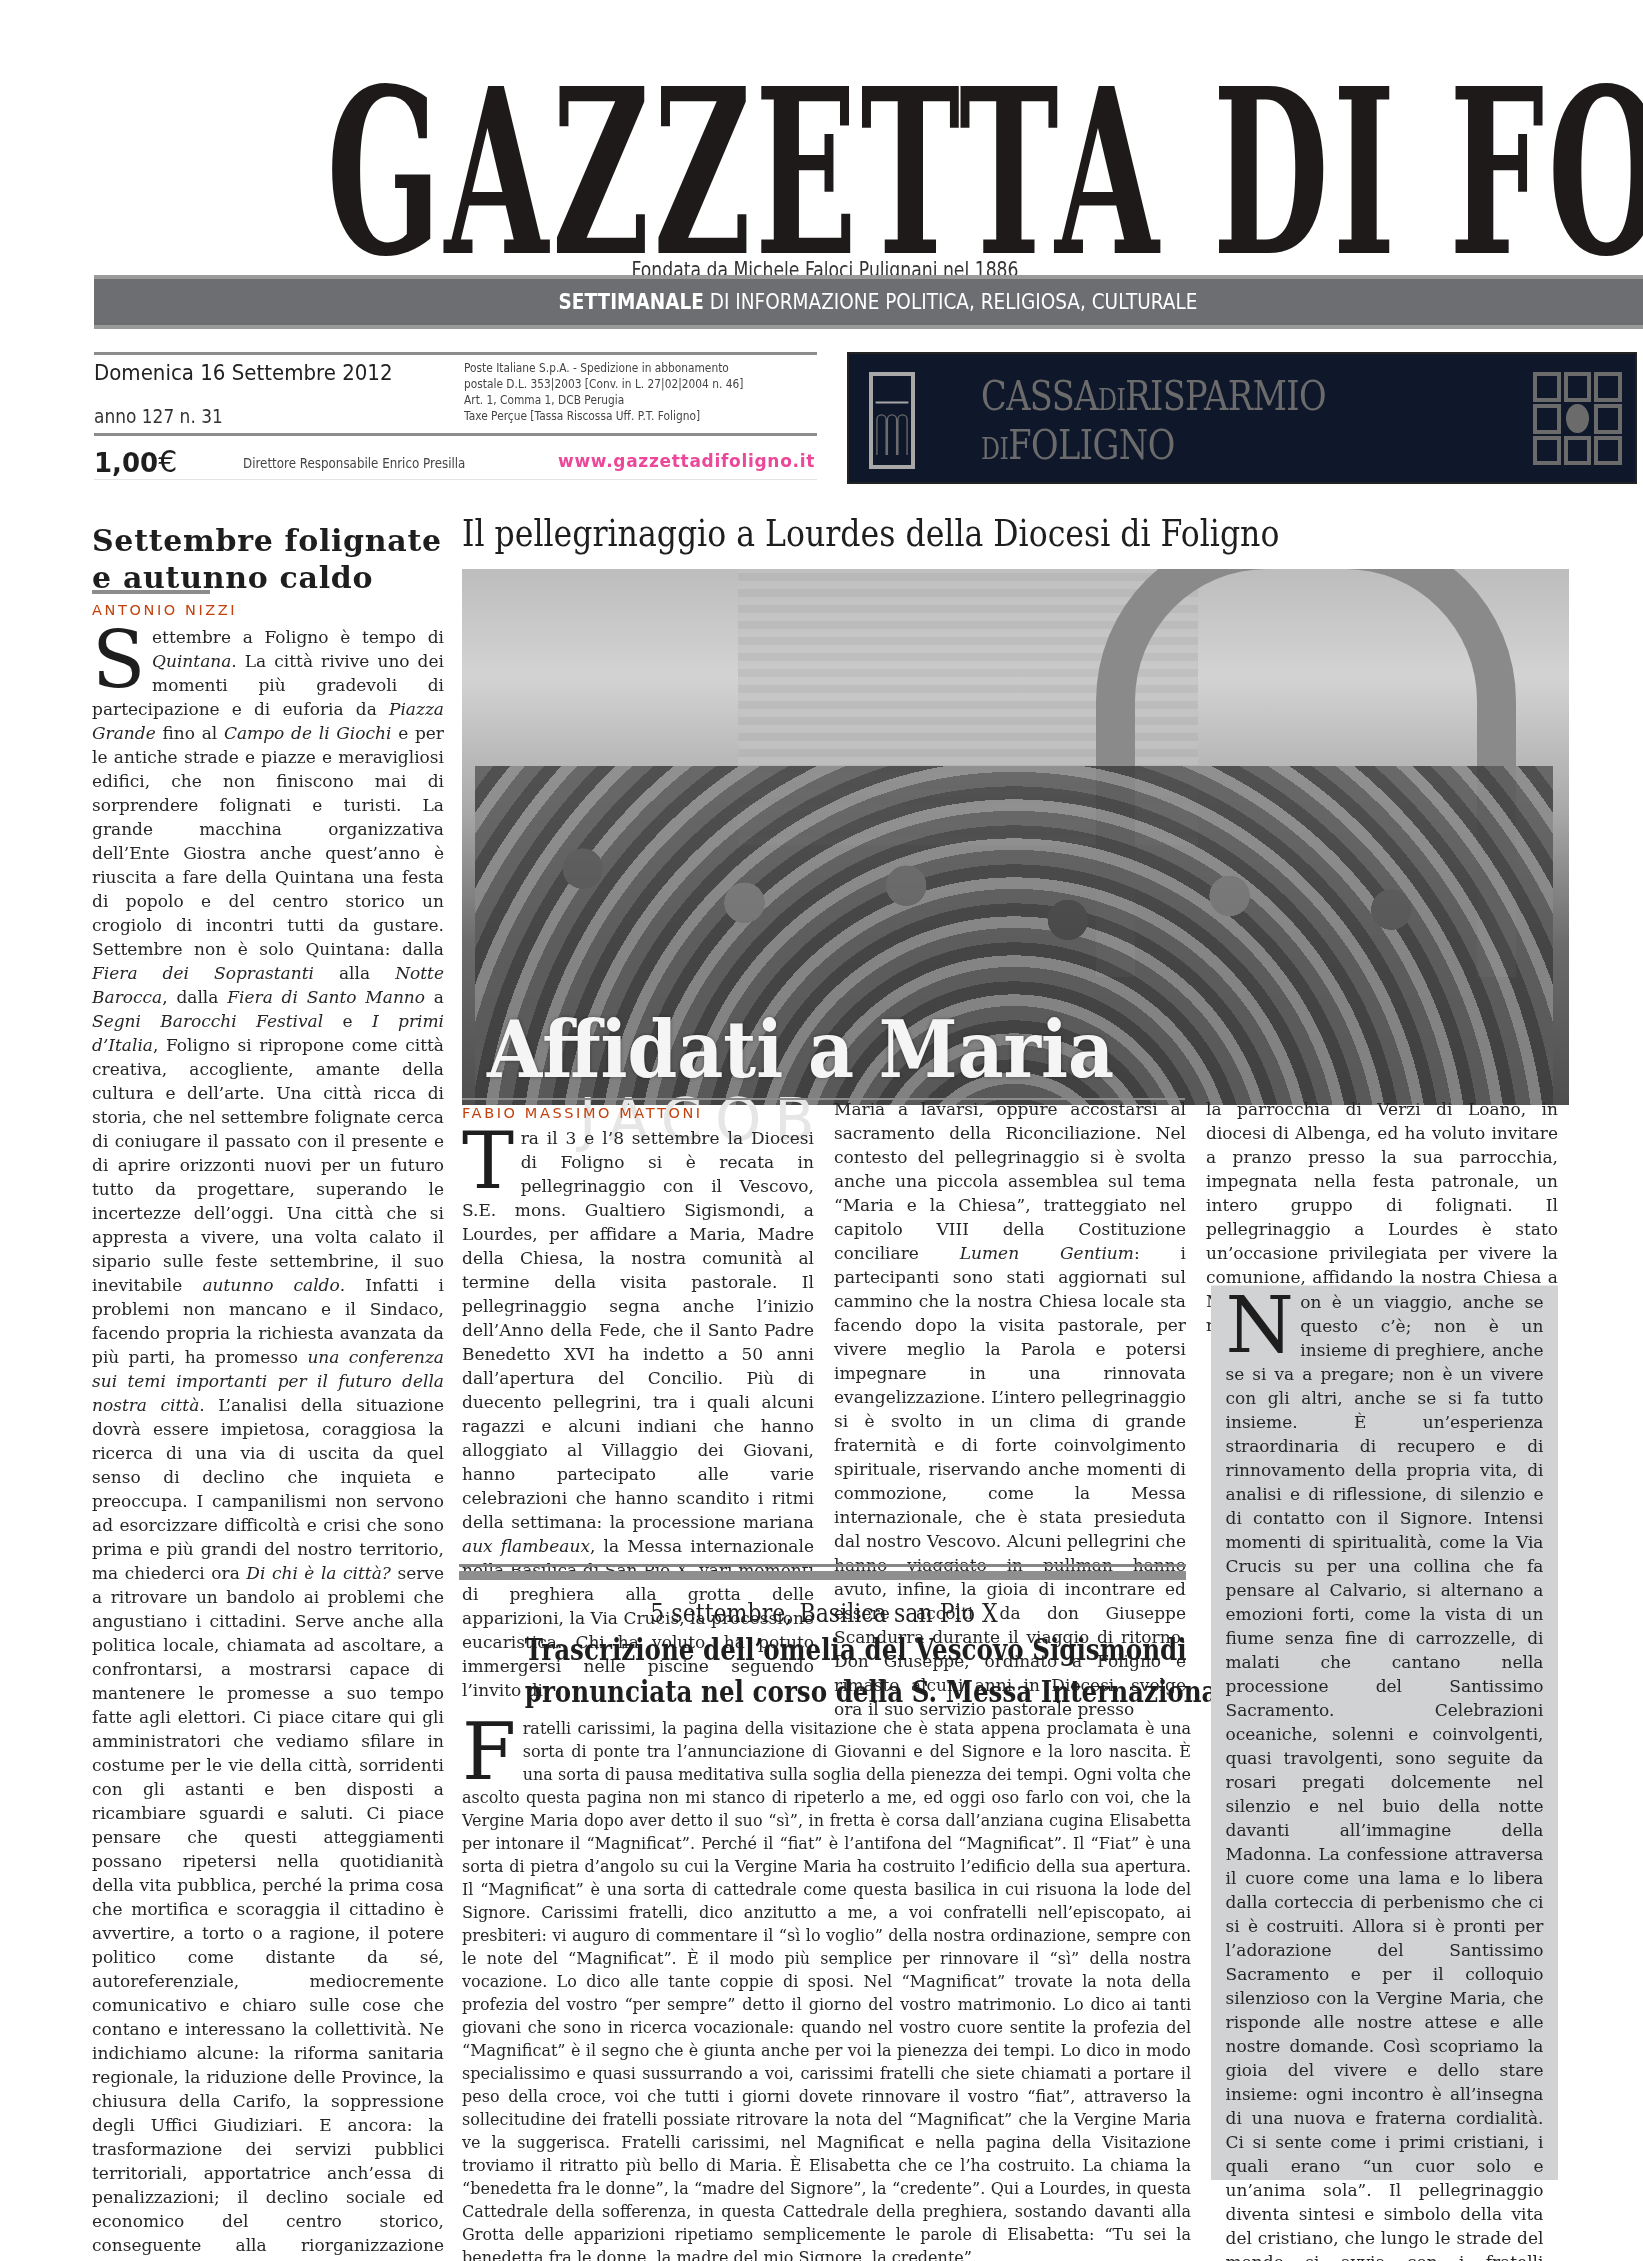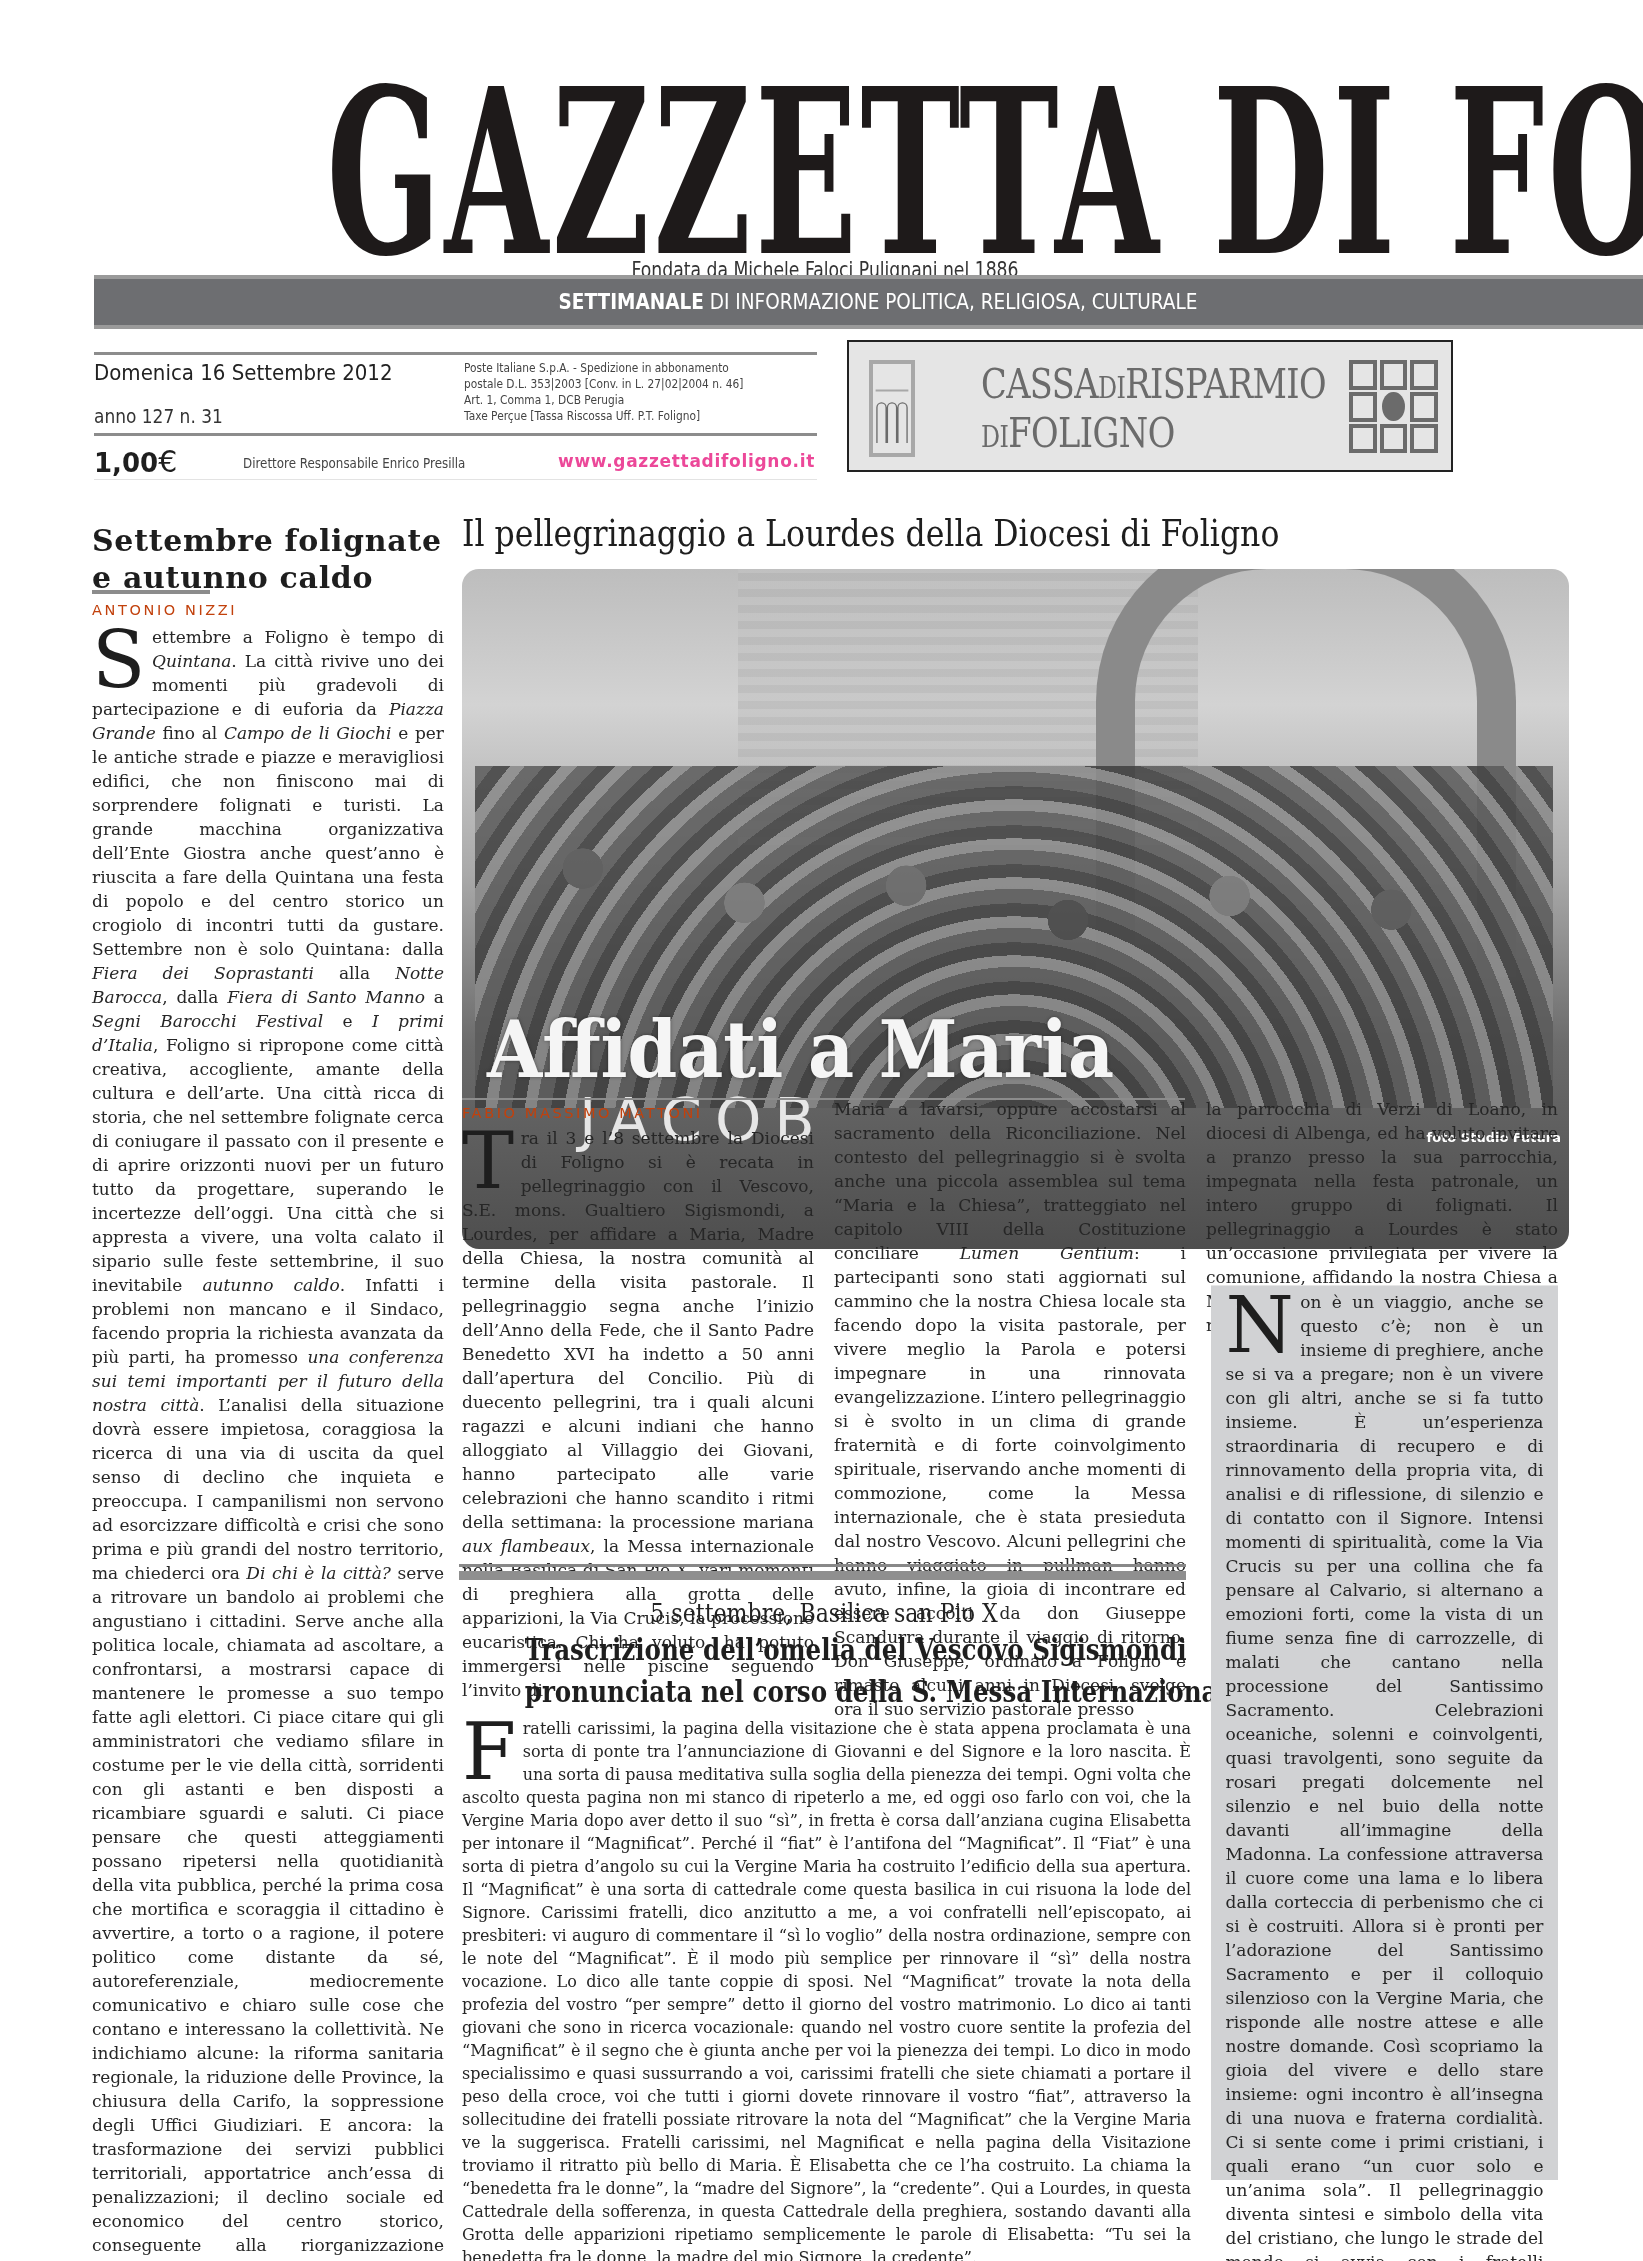--- a/index.html
+++ b/index.html
@@ -23,21 +23,21 @@
   .rule-gray { background: #8c8c8c; height: 3.3px; }
   .date { font-family: "DejaVu Sans", sans-serif; font-size: 22px; color: #222; transform: scaleX(0.9); transform-origin: left; }
   .issue { font-family: "DejaVu Sans", sans-serif; font-size: 20px; color: #333; transform: scaleX(0.85); transform-origin: left; }
   .postal { font-family: "DejaVu Sans", sans-serif; font-size: 12.5px; line-height: 16px; color: #444; transform: scaleX(0.85); transform-origin: left; white-space: nowrap; }
   .price { font-family: "DejaVu Sans", sans-serif; font-size: 26px; font-weight: bold; color: #1e1e1e; }
   .price .euro { font-weight: normal; font-size: 30px; }
   .director { font-family: "DejaVu Sans", sans-serif; font-size: 14px; color: #444; transform: scaleX(0.85); transform-origin: left; white-space: nowrap; }
   .website { font-family: "DejaVu Sans", sans-serif; font-size: 17px; font-weight: bold; color: #ec4899; white-space: nowrap; letter-spacing: 0.7px; }
 
   
-  .ad { left: 847px; top: 340px; width: 606px; height: 132px; border: 2.6px solid #222; box-sizing: border-box; background: #e5e5e5; }
+  .ad { left: 847px; top: 352px; width: 790px; height: 132px; border: 2.6px solid #222; box-sizing: border-box; background: #0f172a; }
   .ad-arch { left: 20px; top: 18.4px; width: 38px; height: 89px; border: 4px solid #a8a8a8; }
   .ad-text { left: 132px; top: 20px; font-family: "DejaVu Serif", serif; color: #6b6b6b; font-size: 41px; line-height: 45px;
     transform: scaleX(0.82); transform-origin: left; white-space: nowrap; letter-spacing: -0.7px; }
   .ad-text small { font-size: 29px; }
   .ad-grid { right: 13px; top: 18.4px; width: 89px; height: 93px; display: grid; grid-template-columns: repeat(3, 1fr); grid-template-rows: repeat(3,1fr); gap: 2.6px; }
   .ad-grid div { border: 4px solid #6b6b6b; }
   .ad-grid .dot { border: none; display: flex; align-items: center; justify-content: center; }
   .ad-grid .dot::after { content: ""; width: 22.4px; height: 29px; border-radius: 50%; background: #6b6b6b; }
 
   
@@ -46,22 +46,22 @@
   .body-text i { font-style: italic; }
   .dropcap { float: left; font-family: "DejaVu Serif", serif; font-size: 78px; line-height: 63px; margin: 4px 6.6px 0 0; color: #1e1e1e; }
   .byline { font-family: "DejaVu Sans", sans-serif; font-size: 14.5px; letter-spacing: 2.6px; color: #c2410c; }
   .short-rule { height: 4px; background: #8c8c8c; }
 
   .h-left { font-family: "DejaVu Serif", serif; font-weight: bold; font-size: 30px; line-height: 37px; color: #1e1e1e; letter-spacing: 0.7px; }
   .h-main { font-family: "DejaVu Serif", serif; font-size: 38px; line-height: 43px; color: #1e1e1e; white-space: nowrap;
     transform: scaleX(0.83); transform-origin: left; }
 
   
-  .photo { left: 462px; top: 569px; width: 1107px; height: 680px; overflow: hidden;
-    background: linear-gradient(180deg, #bdbdbd 0%, #d3d3d3 20%, #a9a9a9 45%, #6b6b6b 70%, #4e4e4e 100%); border-radius: 17px; }
+  .photo { left: 462px; top: 569px; width: 1107px; height: 536px; overflow: hidden;
+    background: linear-gradient(180deg, #bdbdbd 0%, #d3d3d3 20%, #a9a9a9 45%, #6b6b6b 70%, #4e4e4e 100%); }
   .photo-arch { right: 53px; top: -39px; width: 342px; height: 408px; border-radius: 171px 171px 0 0; border: 39px solid #8a8a8a; border-bottom: none; }
   .photo-stairs { left: 276px; top: 0; width: 460px; height: 276px; background: repeating-linear-gradient(0deg, #c2c2c2 0 8px, #b3b3b3 8px 16px); opacity: .6; }
   .photo-crowd { left: 13px; top: 197px; width: 1078px; height: 342px;
     background: radial-gradient(circle at 10% 30%, #555 0 20px, transparent 20.4px),
                 radial-gradient(circle at 25% 40%, #777 0 20px, transparent 20.4px),
                 radial-gradient(circle at 40% 35%, #666 0 20px, transparent 20.4px),
                 radial-gradient(circle at 55% 45%, #444 0 20px, transparent 20.4px),
                 radial-gradient(circle at 70% 38%, #777 0 20px, transparent 20.4px),
                 radial-gradient(circle at 85% 42%, #555 0 20px, transparent 20.4px),
                 repeating-radial-gradient(circle at 50% 120%, #5b5b5b 0 14.5px, #8a8a8a 14.5px 26px, #3f3f3f 26px 39px); opacity: .85; }

